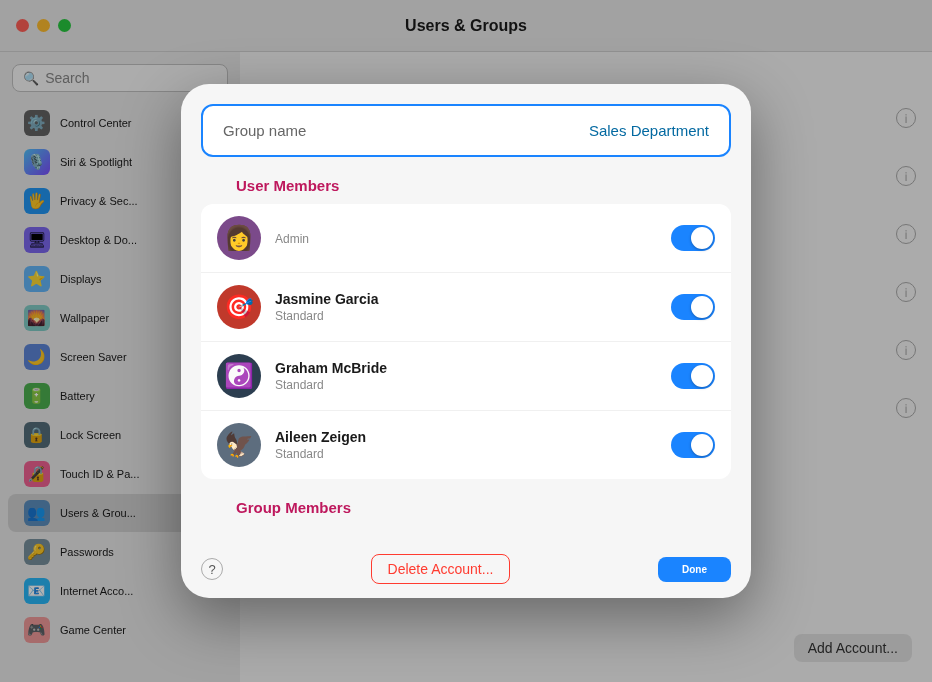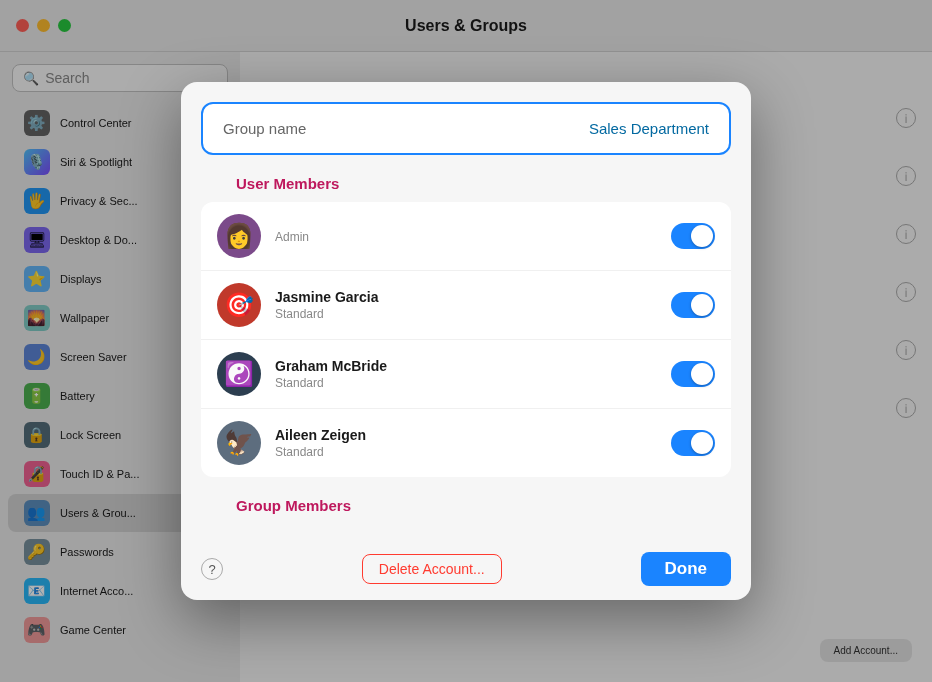--- a/index.html
+++ b/index.html
@@ -147,42 +147,42 @@
     }
 
     .add-account-btn {
       position: absolute;
       bottom: 20px;
       right: 20px;
       background: #e0e0e0;
       border: none;
       border-radius: 8px;
       padding: 6px 14px;
-      font-size: 10px;
+      font-size: 14px;
       color: #333;
       cursor: pointer;
     }
 
     
     .modal-overlay {
       position: absolute;
       top: 0;
       left: 0;
       width: 100%;
       height: 100%;
       background: rgba(0,0,0,0.3);
       display: flex;
       align-items: center;
       justify-content: center;
       z-index: 100;
     }
 
     .modal {
       background: #f6f6f6;
-      border-radius: 16px;
+      border-radius: 28px;
       width: 570px;
       max-height: 620px;
       box-shadow: 0 20px 60px rgba(0,0,0,0.4);
       overflow: hidden;
       display: flex;
       flex-direction: column;
     }
 
     
     .group-name-row {
@@ -313,21 +313,21 @@
       padding: 6px 16px;
       font-size: 14px;
       cursor: pointer;
     }
 
     .done-btn {
       background: #1a84ff;
       border: none;
       border-radius: 8px;
       padding: 7px 24px;
-      font-size: 17px;
+      font-size: 10px;
       color: white;
       font-weight: 600;
       cursor: pointer;
       text-align: center;
     }
 
     
     .avatar-jenny {
       background: #8e4a8e;
     }

